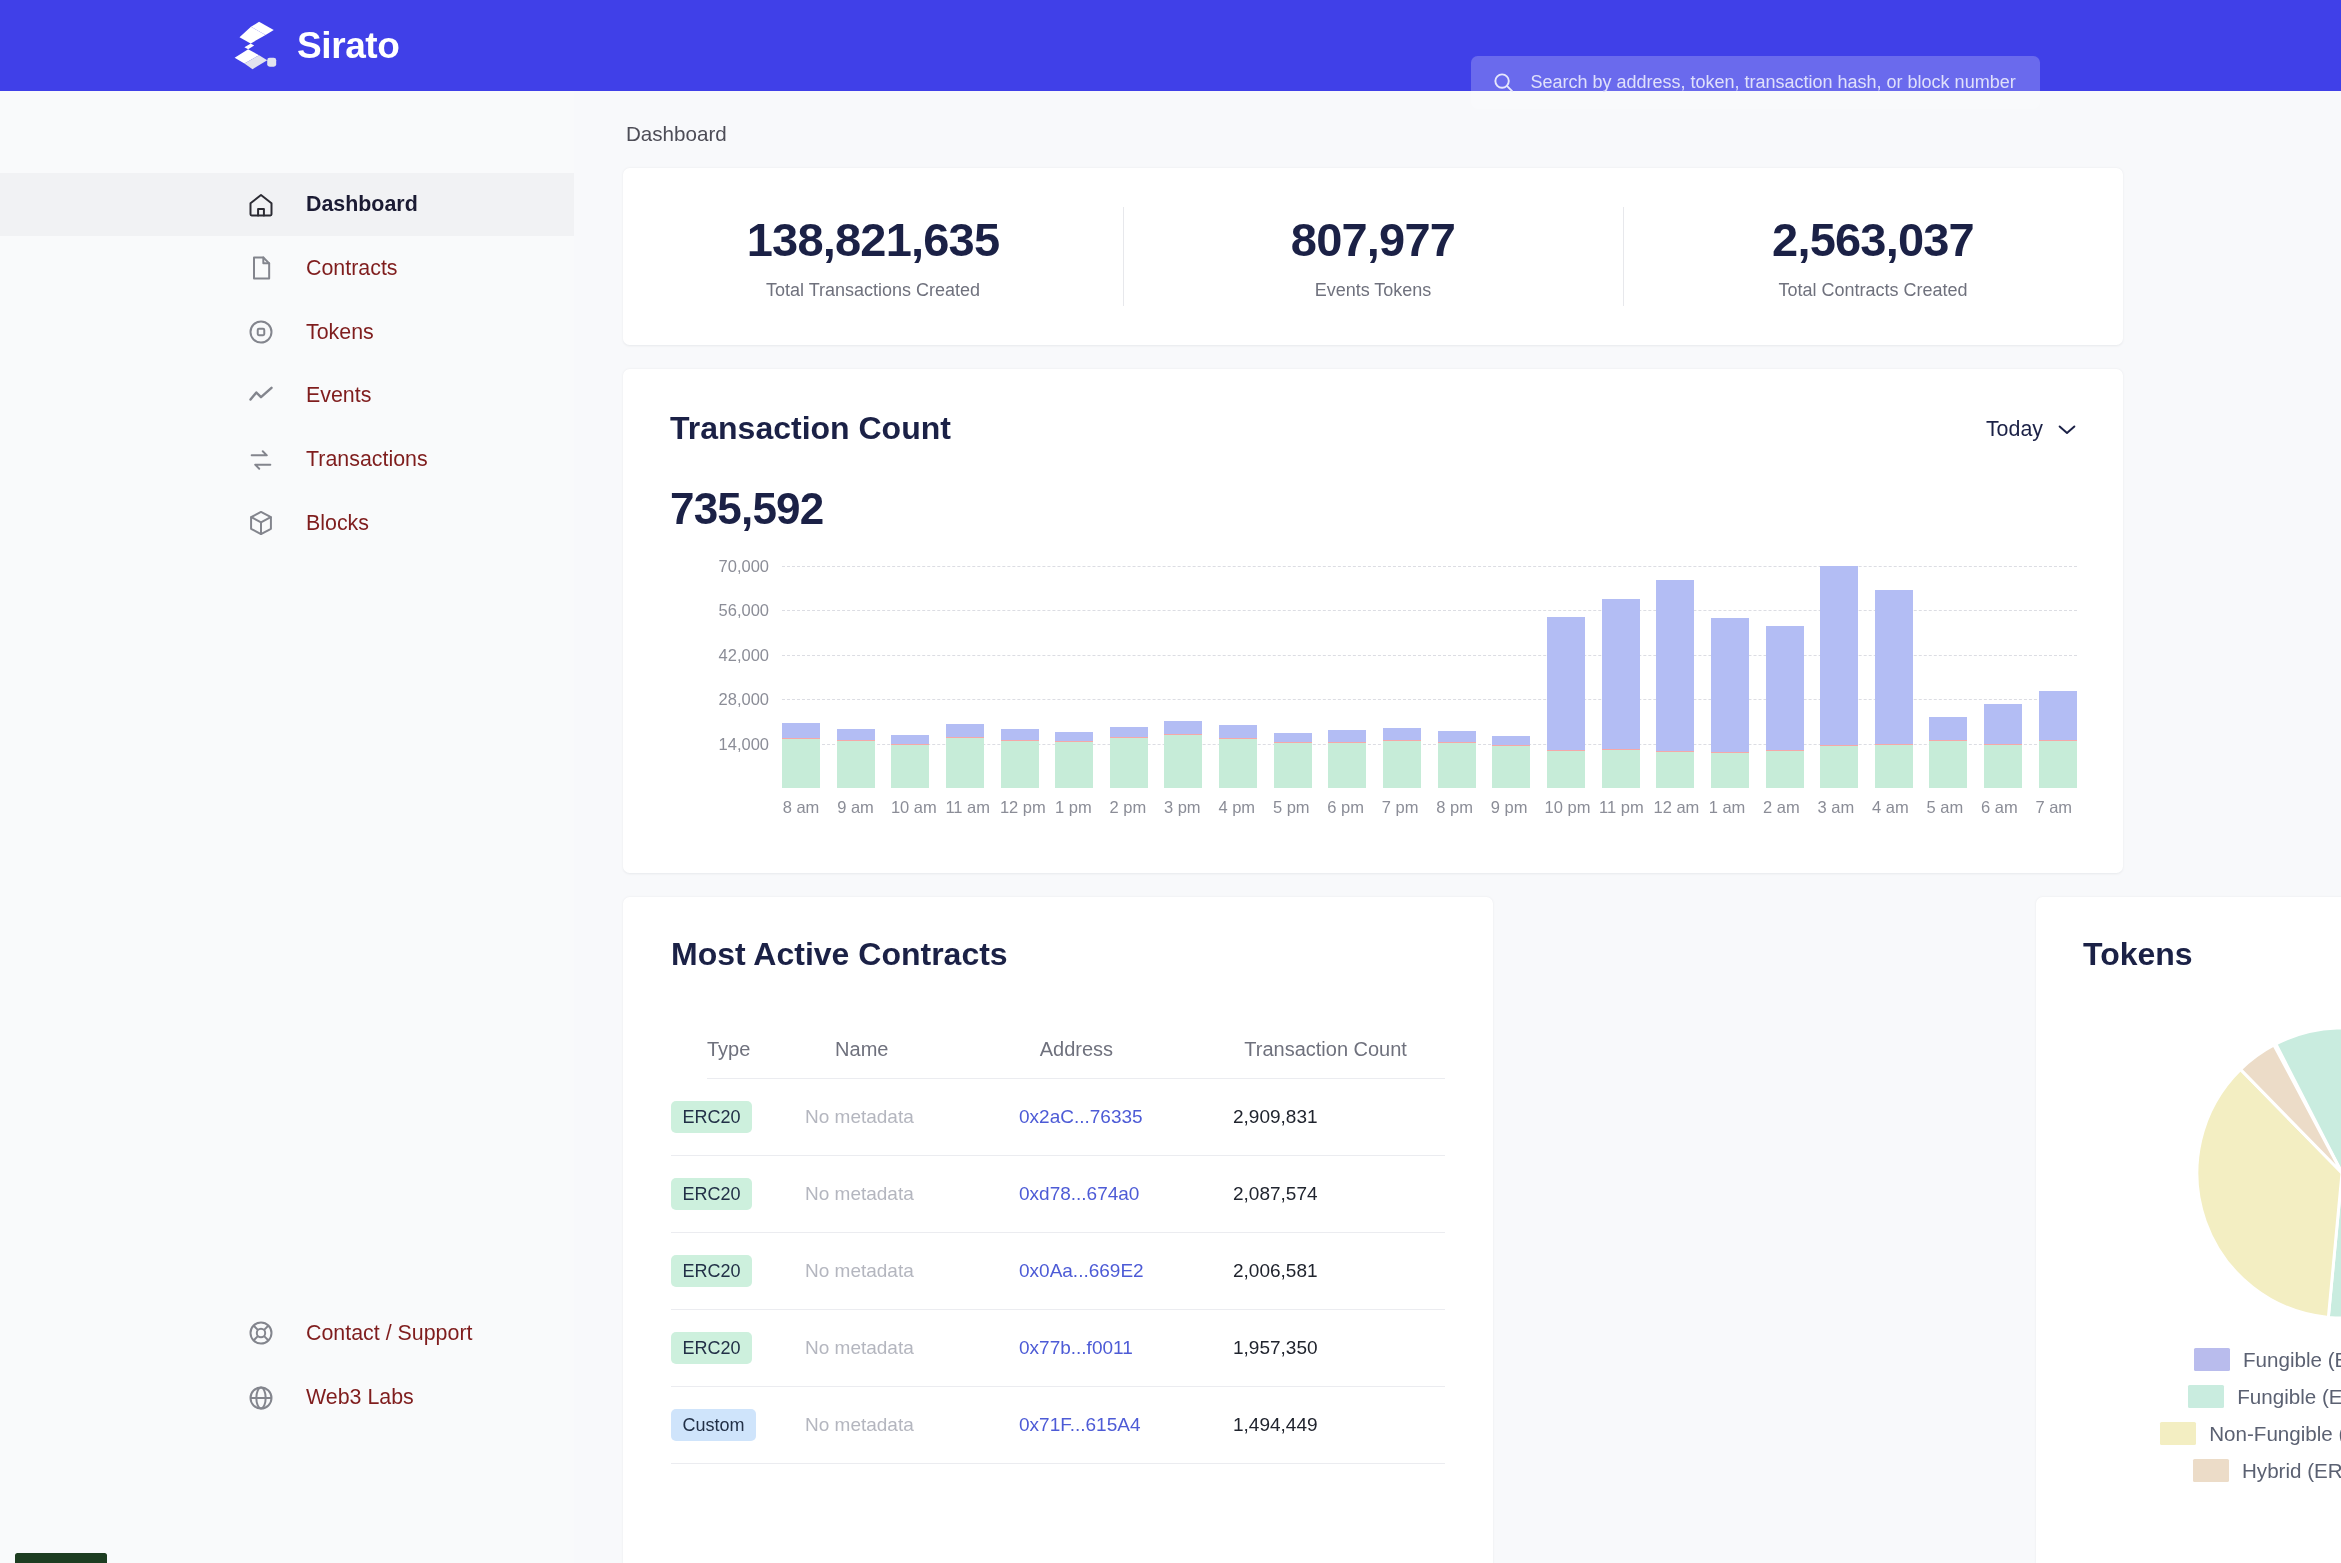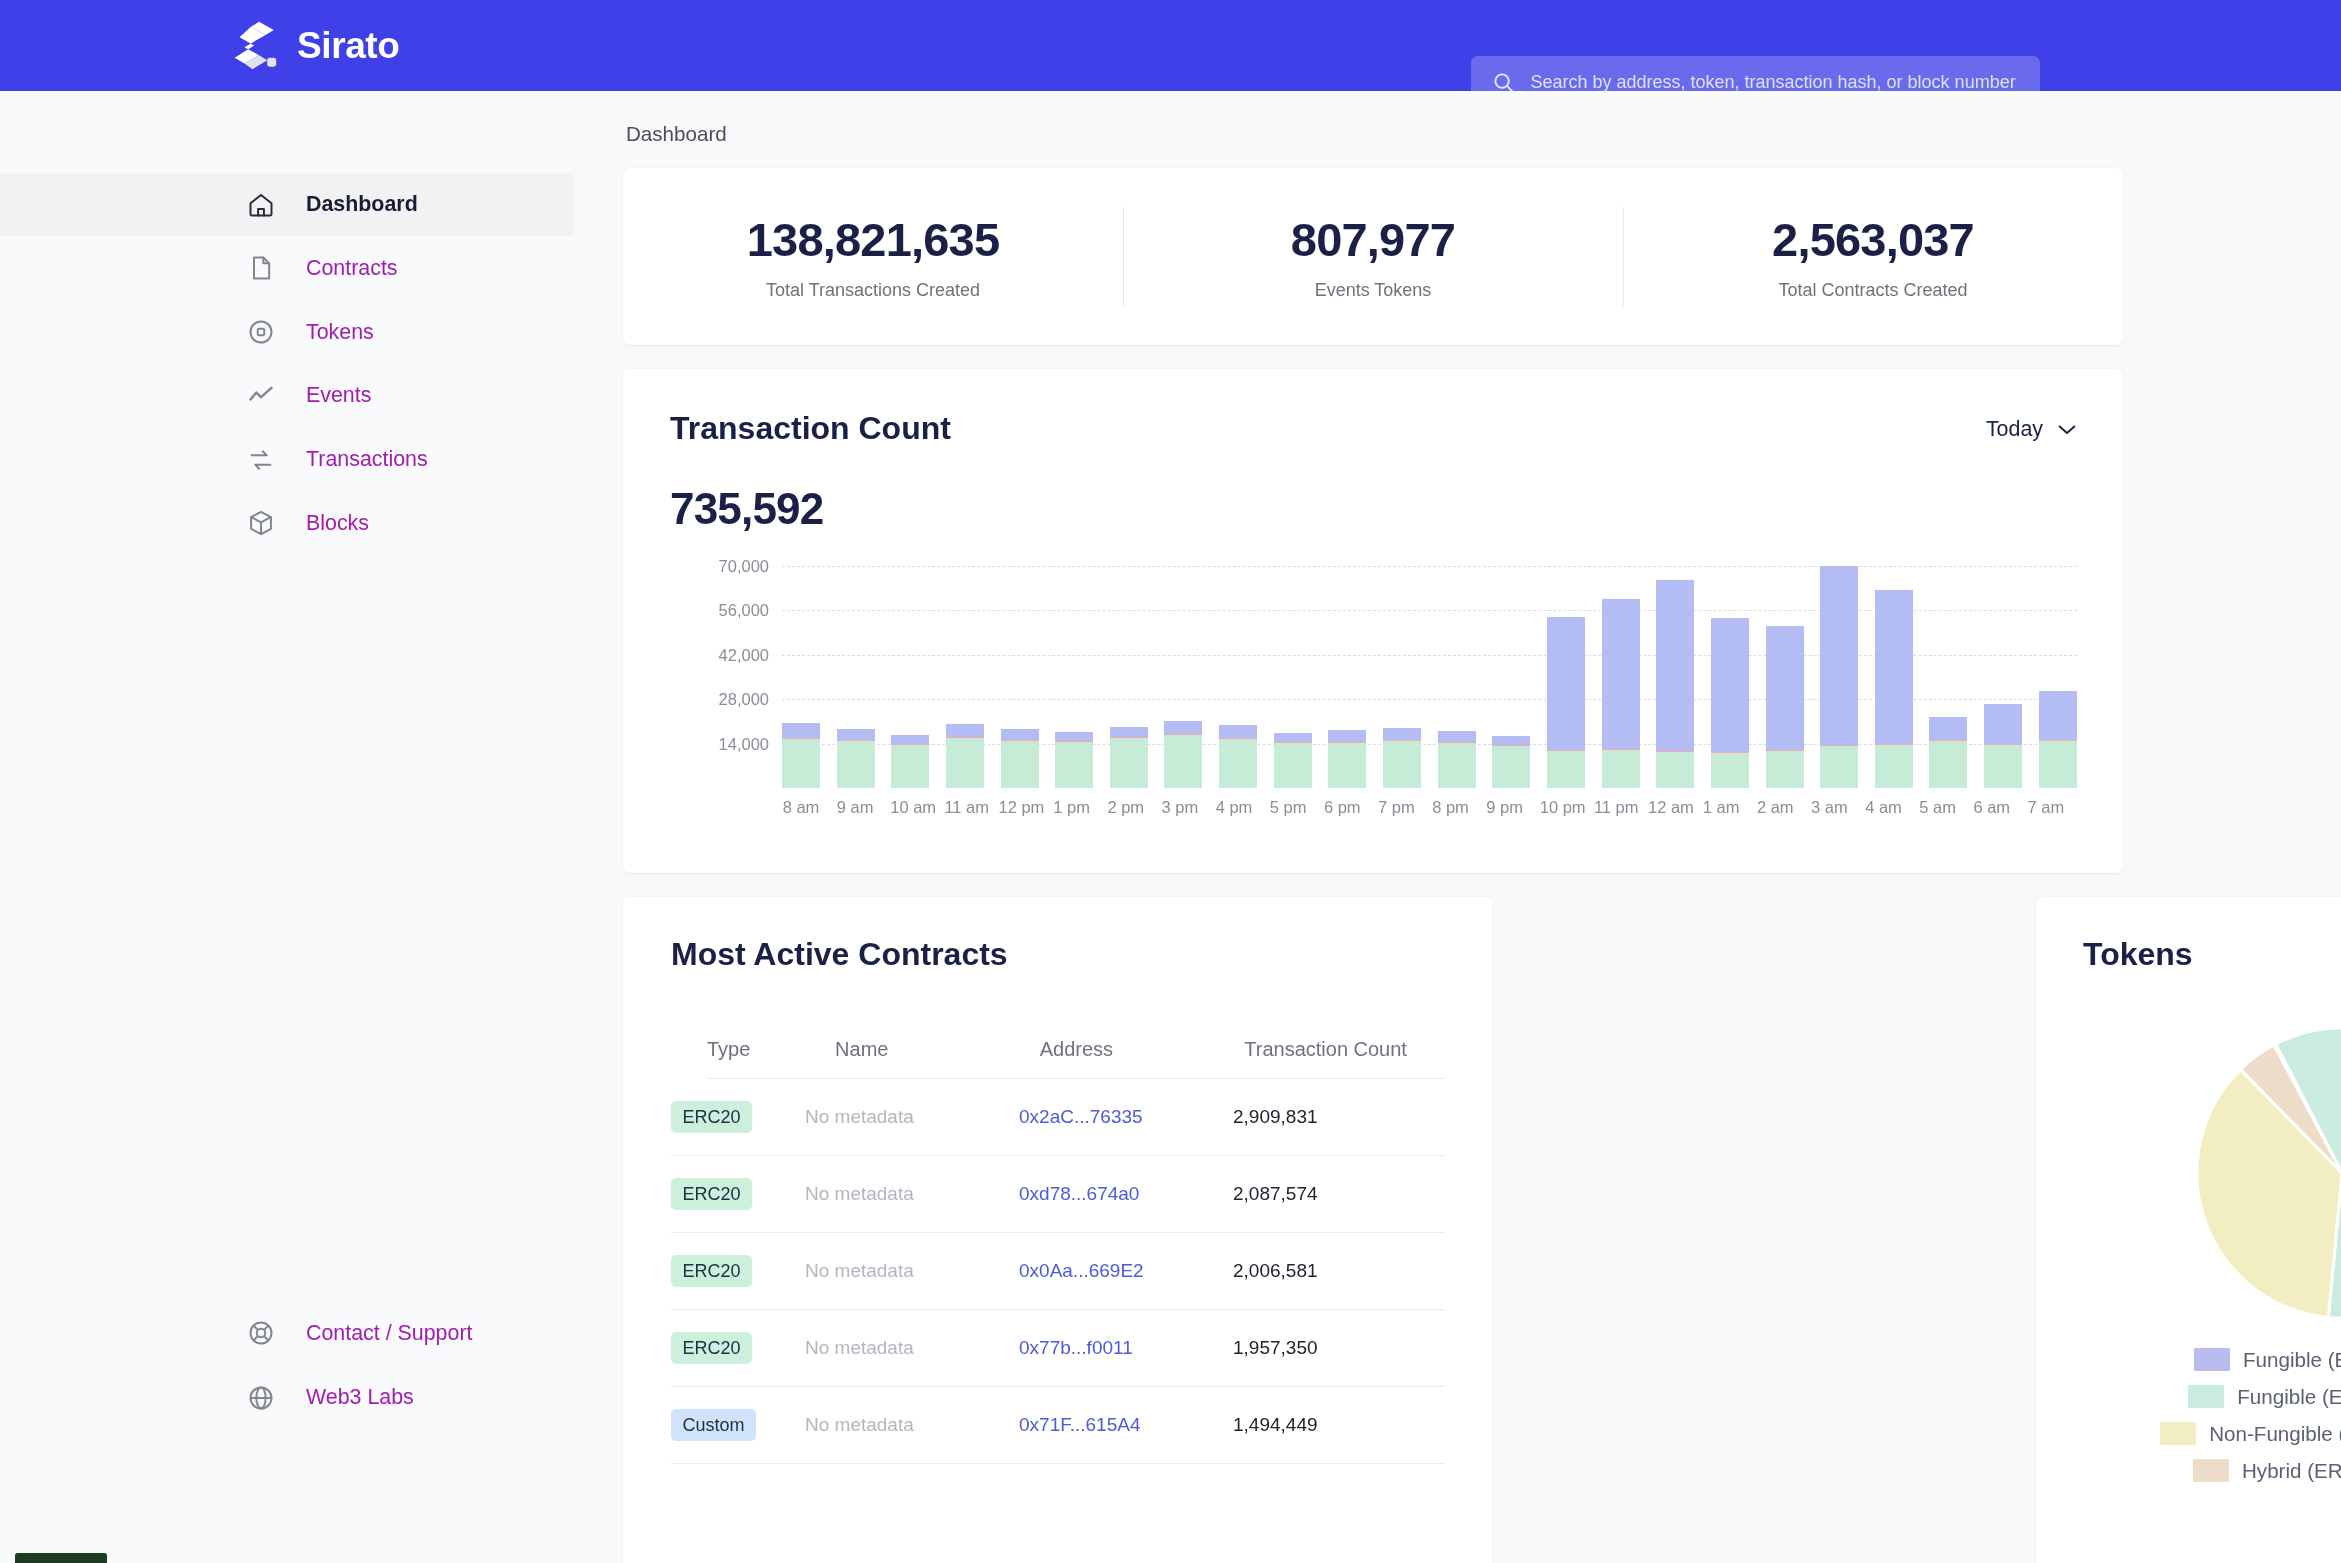--- a/index.html
+++ b/index.html
@@ -48,21 +48,21 @@
     background: #f9fafb;
   }
   .nav { position: absolute; top: 82px; left: 0; width: 574px; }
   .nav-item {
     display: flex; align-items: center;
     height: 63px; margin: 0 0 0.8px 0;
     padding-left: 247px; gap: 31px;
     cursor: pointer;
   }
   .nav-item.active { background: #f1f2f4; }
-  .nav-label { font-size: 21.4px; color: #a21caf; }
+  .nav-label { font-size: 21.4px; color: #7f1d1d; }
   .nav-item.active .nav-label { color: #1b1b33; font-weight: bold; }
   .nav-icon { width: 28px; height: 28px; flex: 0 0 auto; display:block; }
   .nav-bottom { position: absolute; top: 1210px; left: 0; width: 574px; }
   .nav-bottom .nav-item { height: 64px; }
 
   
   .corner-strip {
     position: absolute; left: 15px; bottom: 0;
     width: 92px; height: 11.5px;
     background: #1d3d21; border-radius: 2.5px 2.5px 0 0;
@@ -115,21 +115,21 @@
   }
   .bars {
     position: absolute; left: 112px; top: 0; right: 0; height: 222px;
     display: flex; align-items: flex-end; justify-content: space-between;
   }
   .bar { width: 38px; display: flex; flex-direction: column; justify-content: flex-end; }
   .seg-blue { background: #b3bdf4; }
   .seg-pink { background: #f6a8a8; }
   .seg-green { background: #c6ecd8; }
   .x-labels {
-    position: absolute; left: 112px; top: 232px; right: 12px;
+    position: absolute; left: 112px; top: 232px; right: 4px;
     display: flex; justify-content: space-between;
   }
   .x-label { width: 38px; text-align: center; font-size: 16.5px; color: #8b8d97; white-space: nowrap; }
 
   
   .contracts-card { left: 49px; top: 806px; width: 870px; height: 683px; overflow: hidden; }
   .contracts-title { position: absolute; left: 48px; top: 39px; font-size: 32px; font-weight: bold; color: #1b2146; }
   .table { position: absolute; left: 48px; top: 123px; width: 774px; }
   .trow { display: flex; align-items: center; height: 77px; border-bottom: 0.8px solid #ebecf0; }
   .trow.head { height: 59px; margin-left: 36px; }

